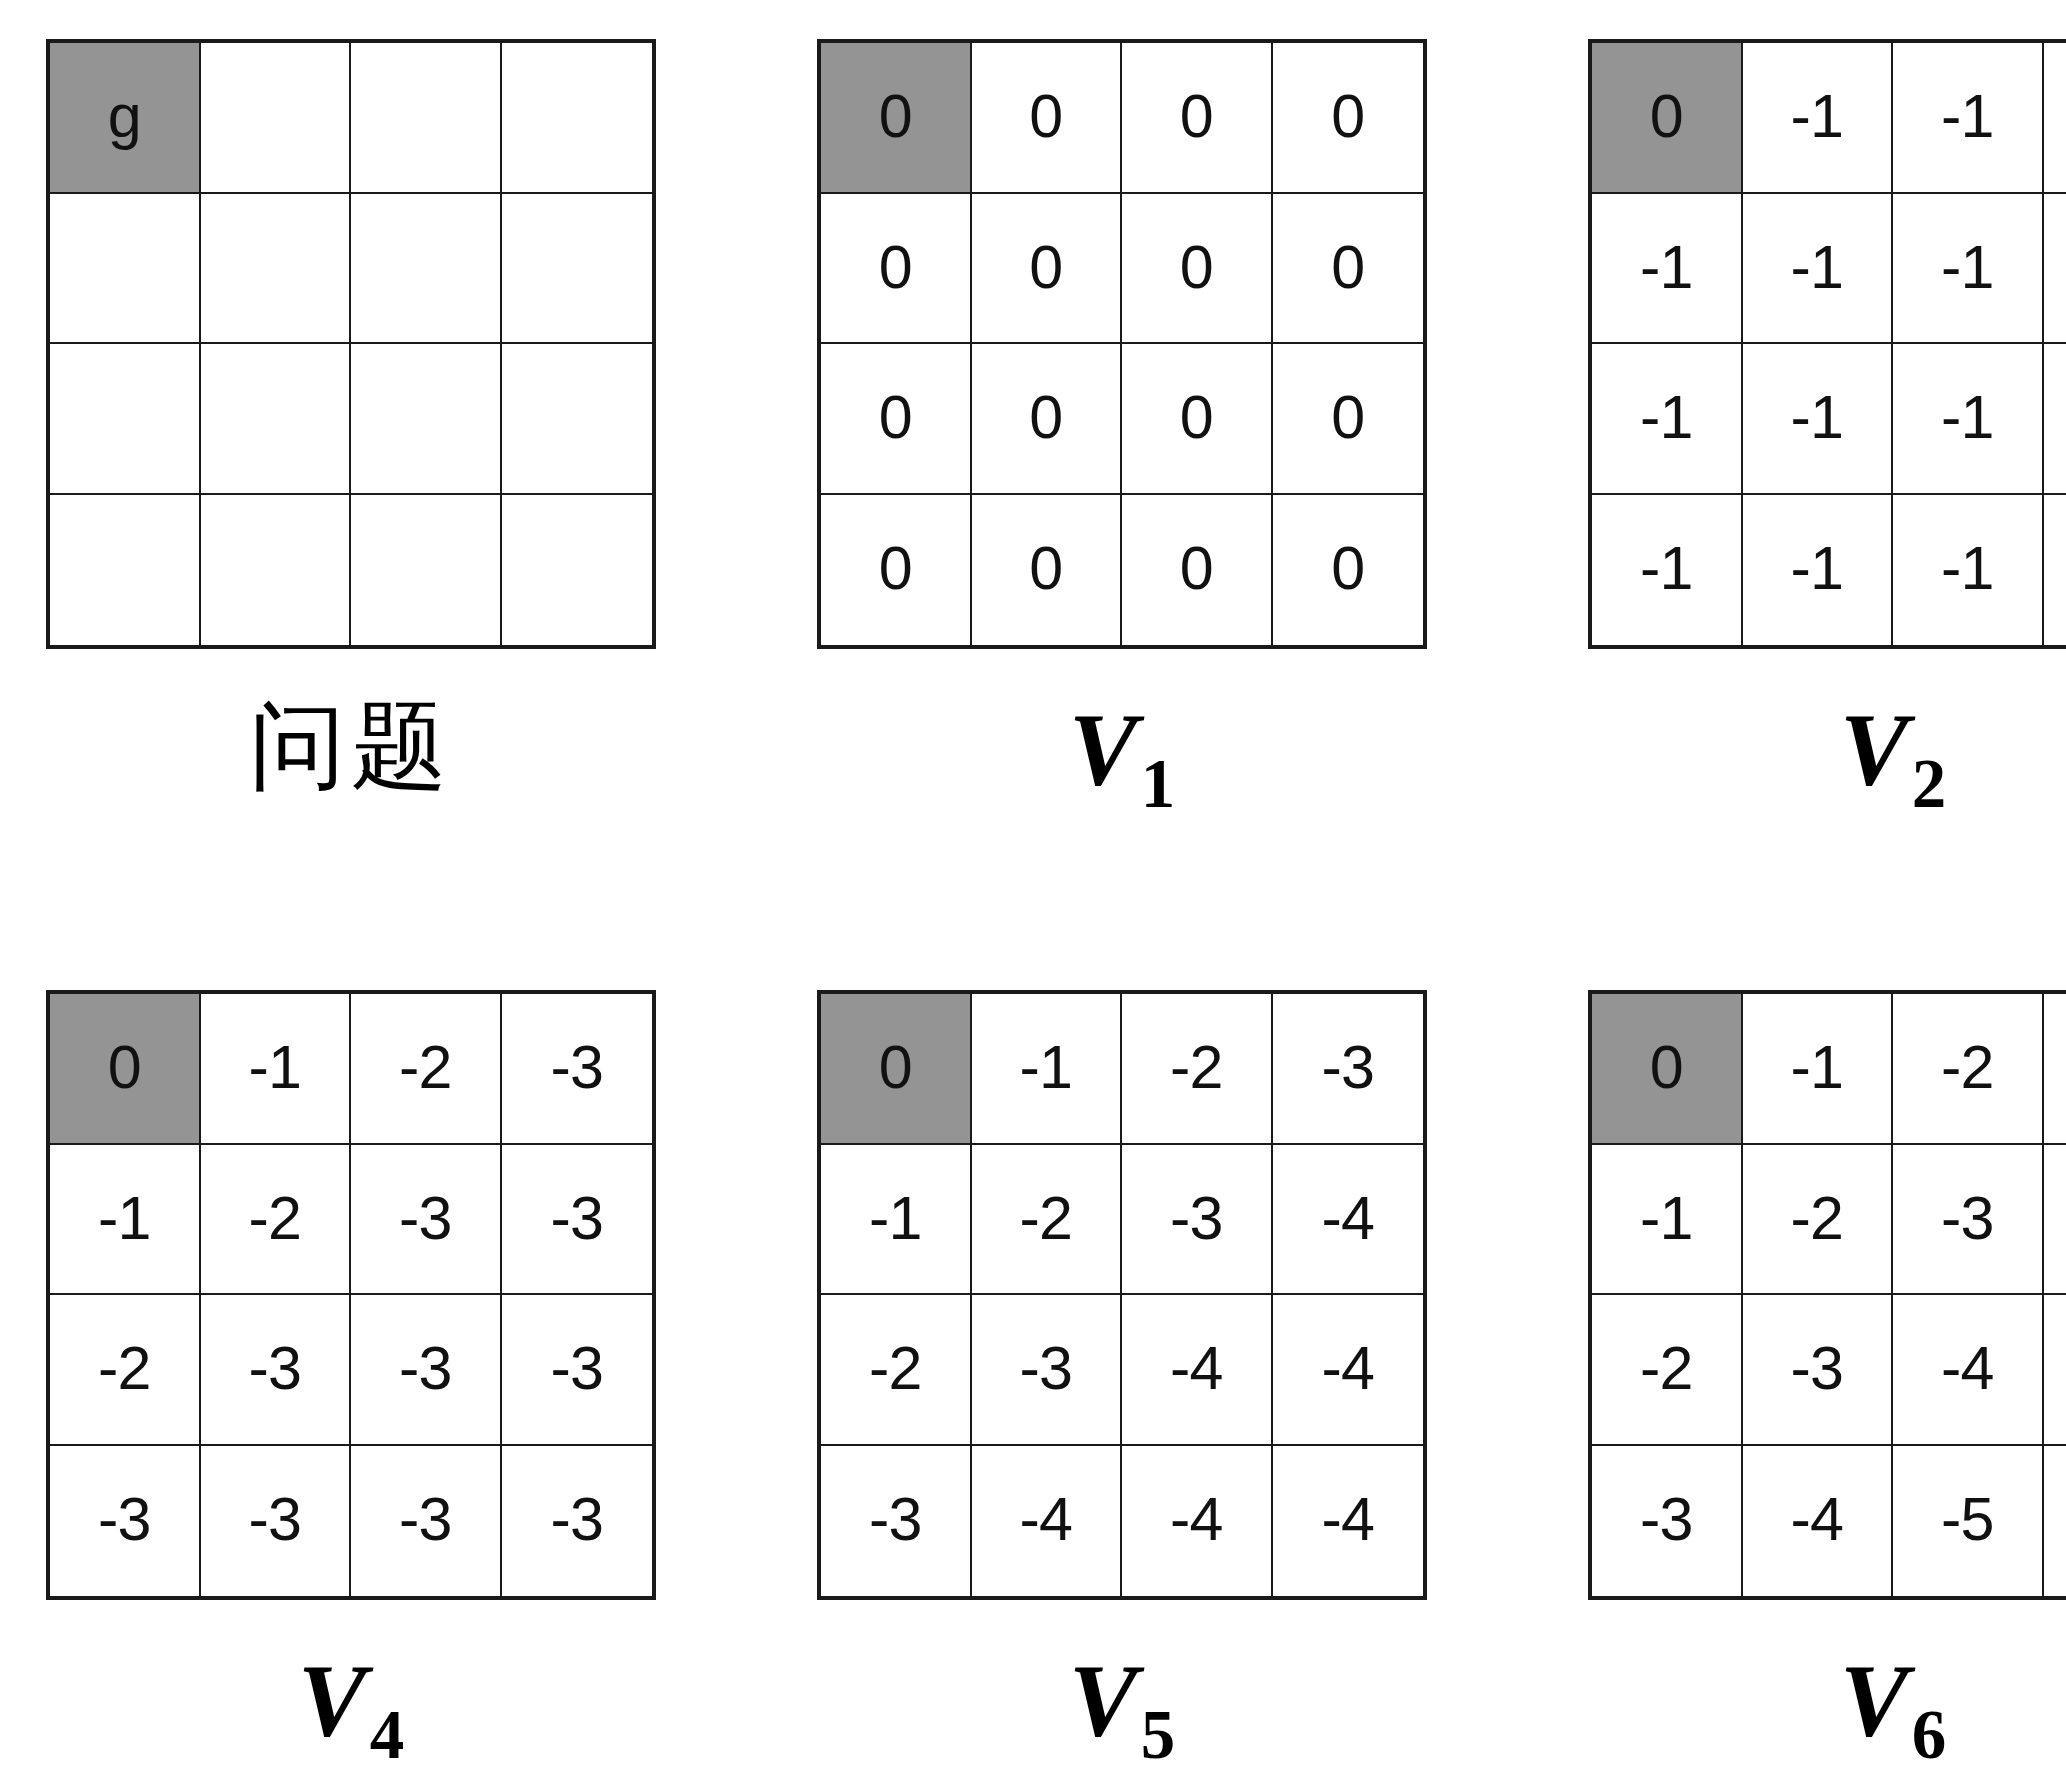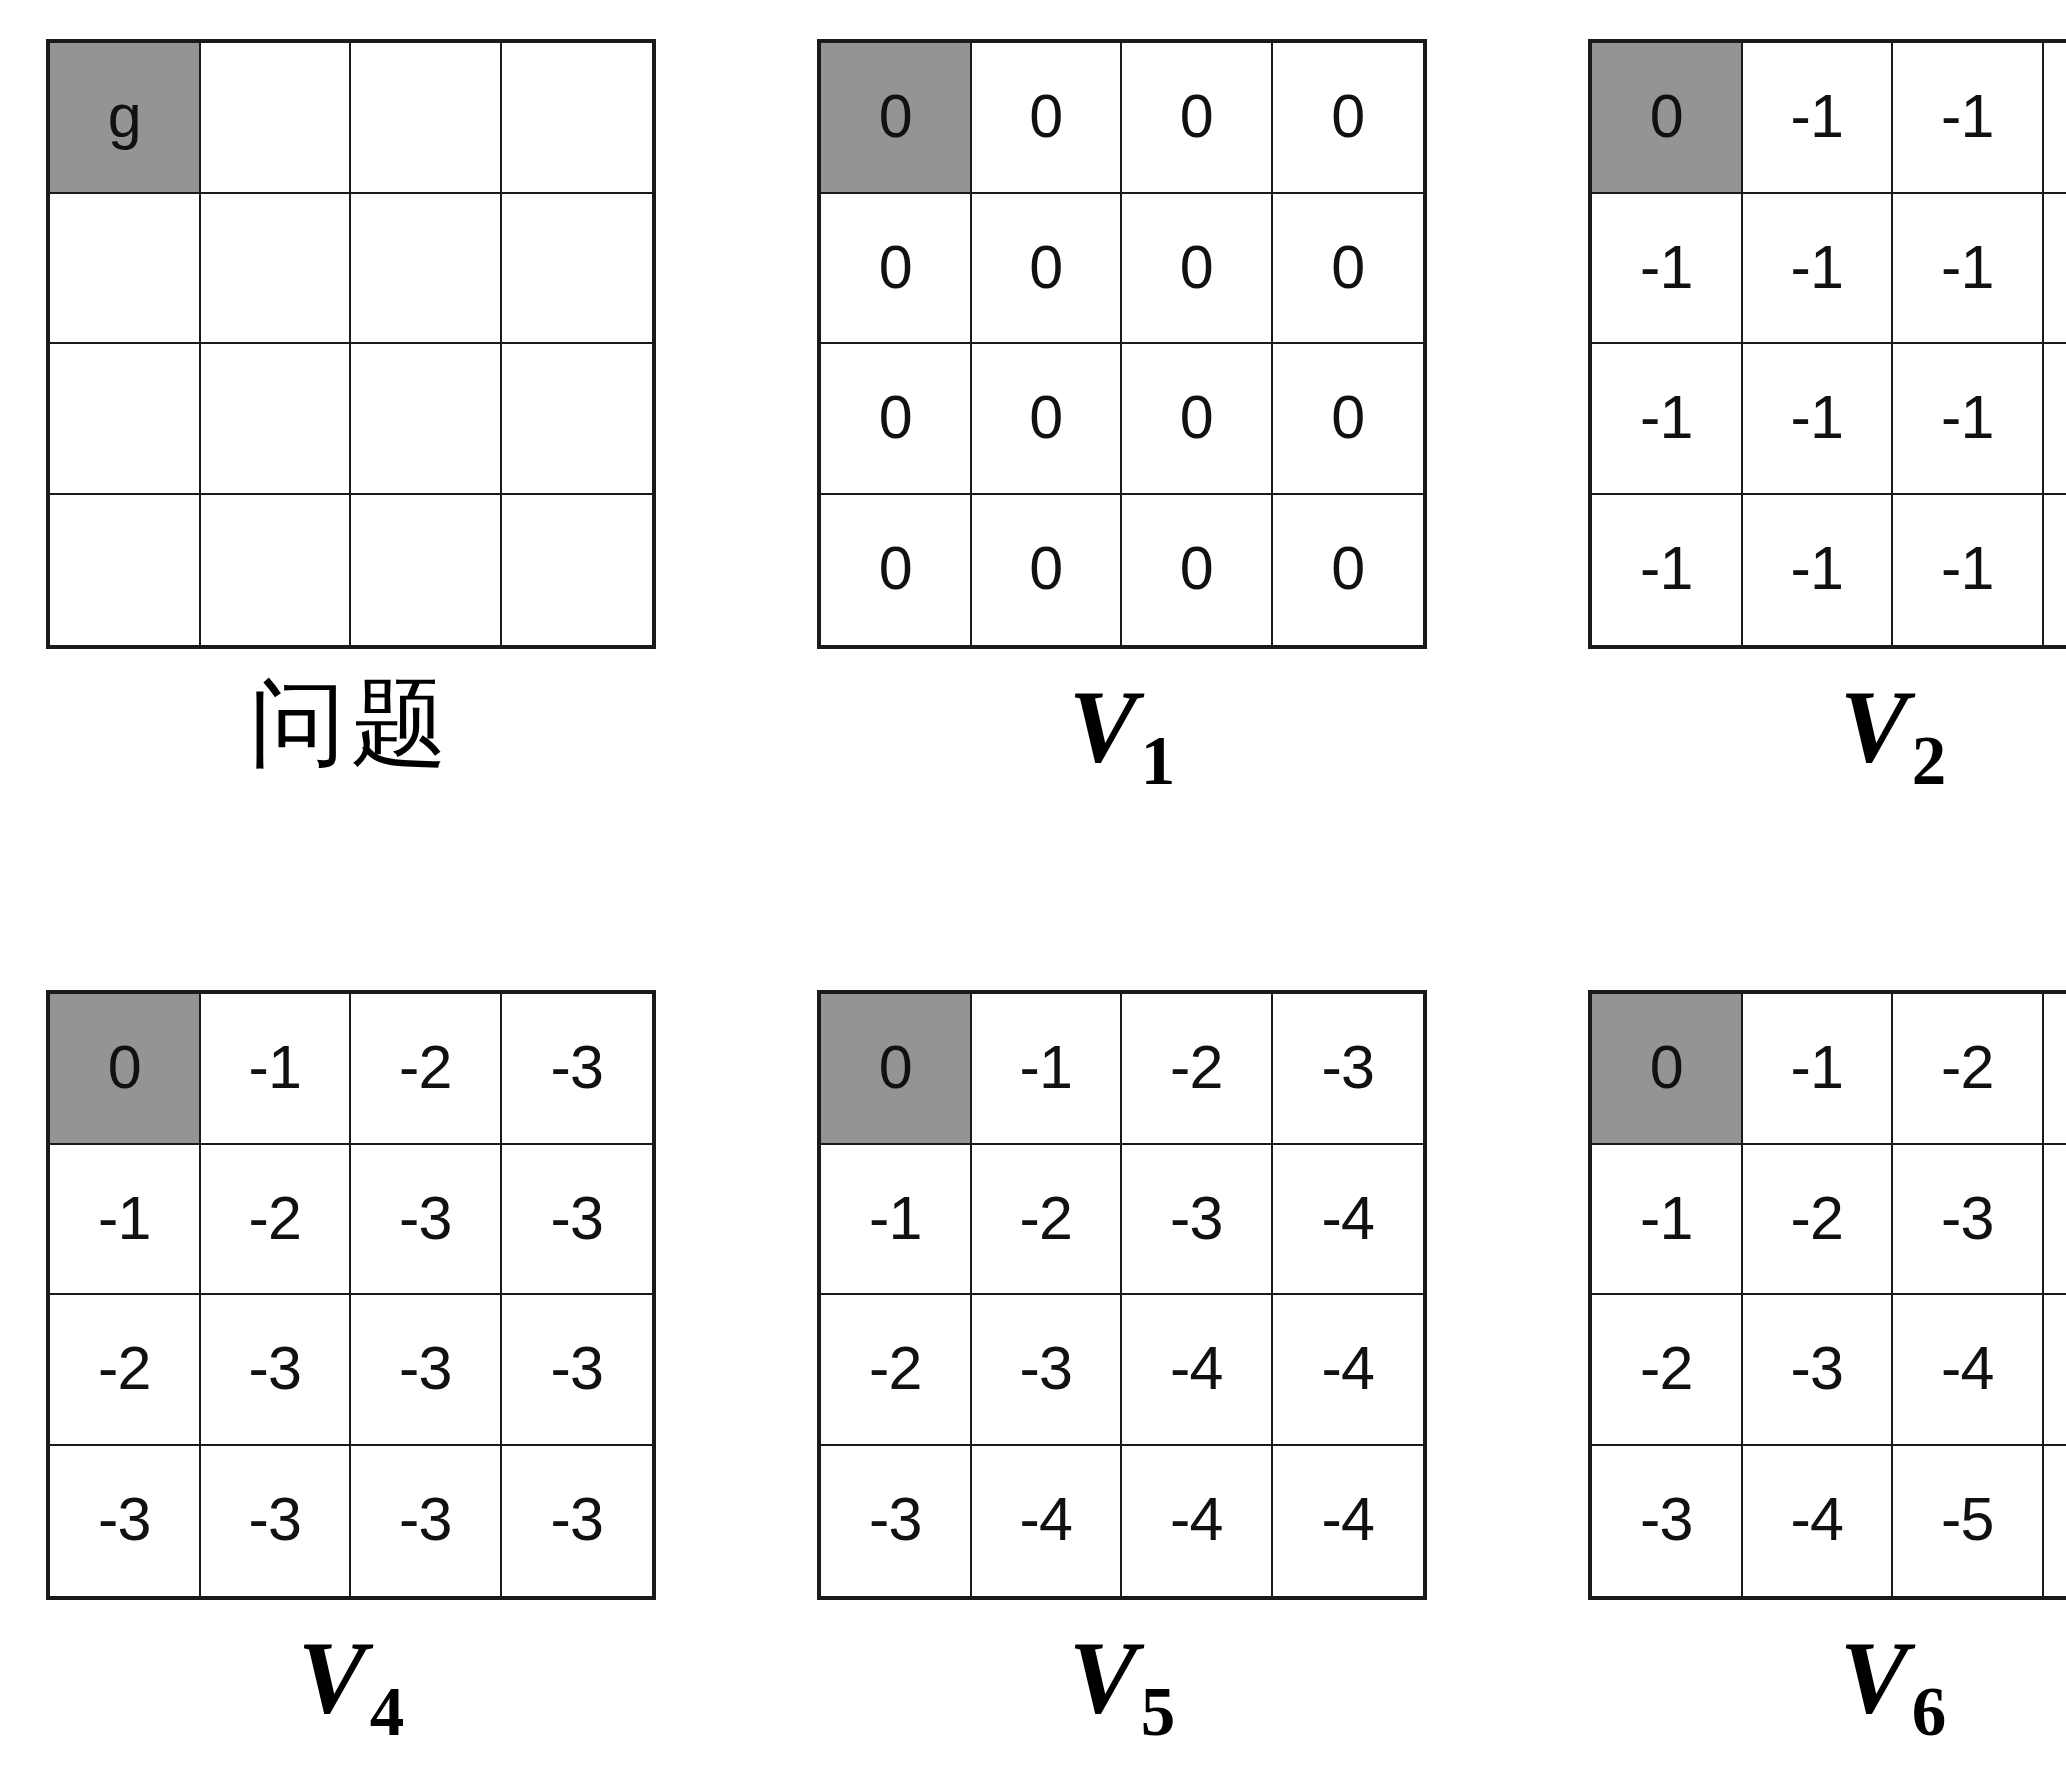--- a/index.html
+++ b/index.html
@@ -73,21 +73,21 @@
     top: 29%;
     text-align: center;
     font-family: "Liberation Sans", sans-serif;
     font-size: 61px;
     line-height: 1;
     color: #111111;
     letter-spacing: -0.8px;
   }
 
   .caption {
-    margin-top: 26px;
+    margin-top: 49px;
     height: 124px;
     font-family: "Liberation Serif", serif;
     color: #000000;
     text-align: right;
     white-space: nowrap;
   }
   .caption .v {
     font-style: italic;
     font-weight: bold;
     font-size: 103px;

